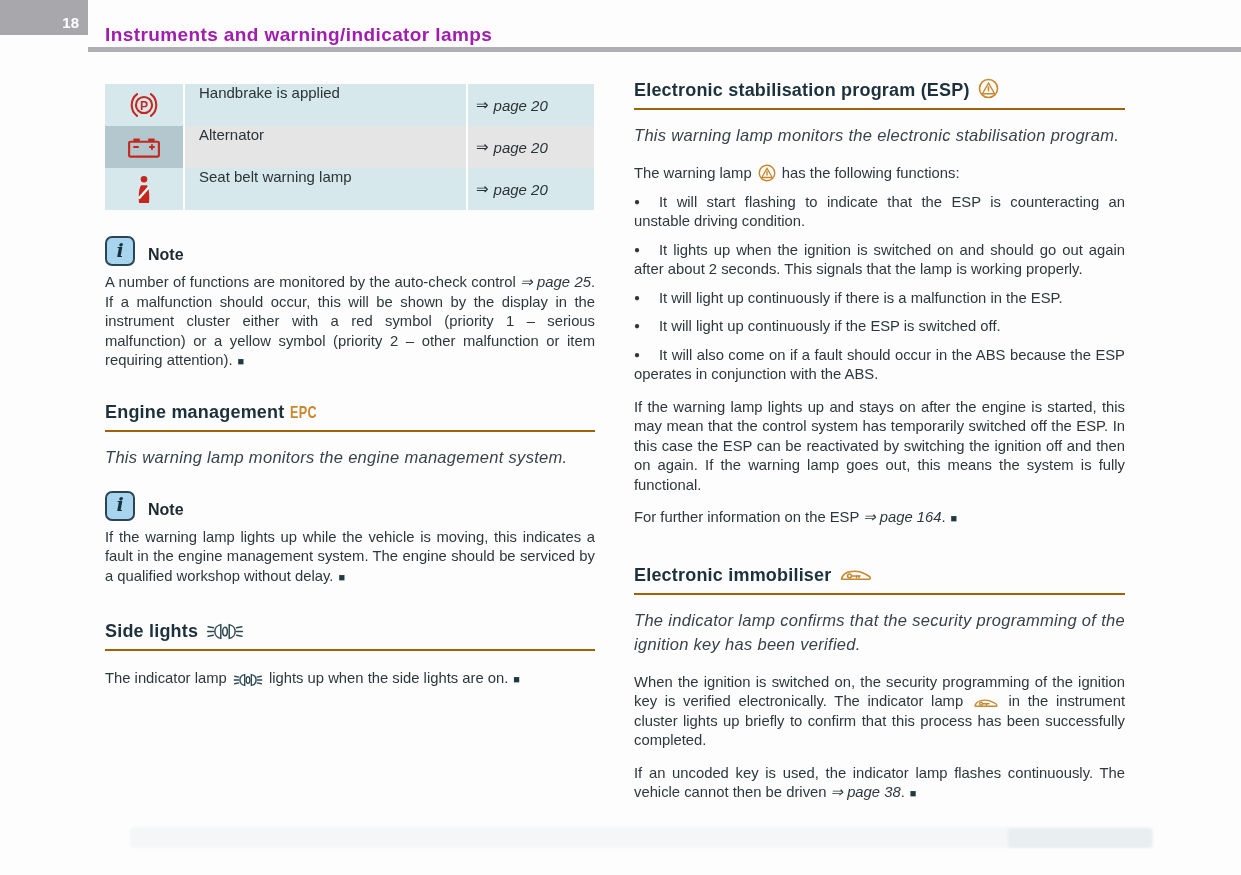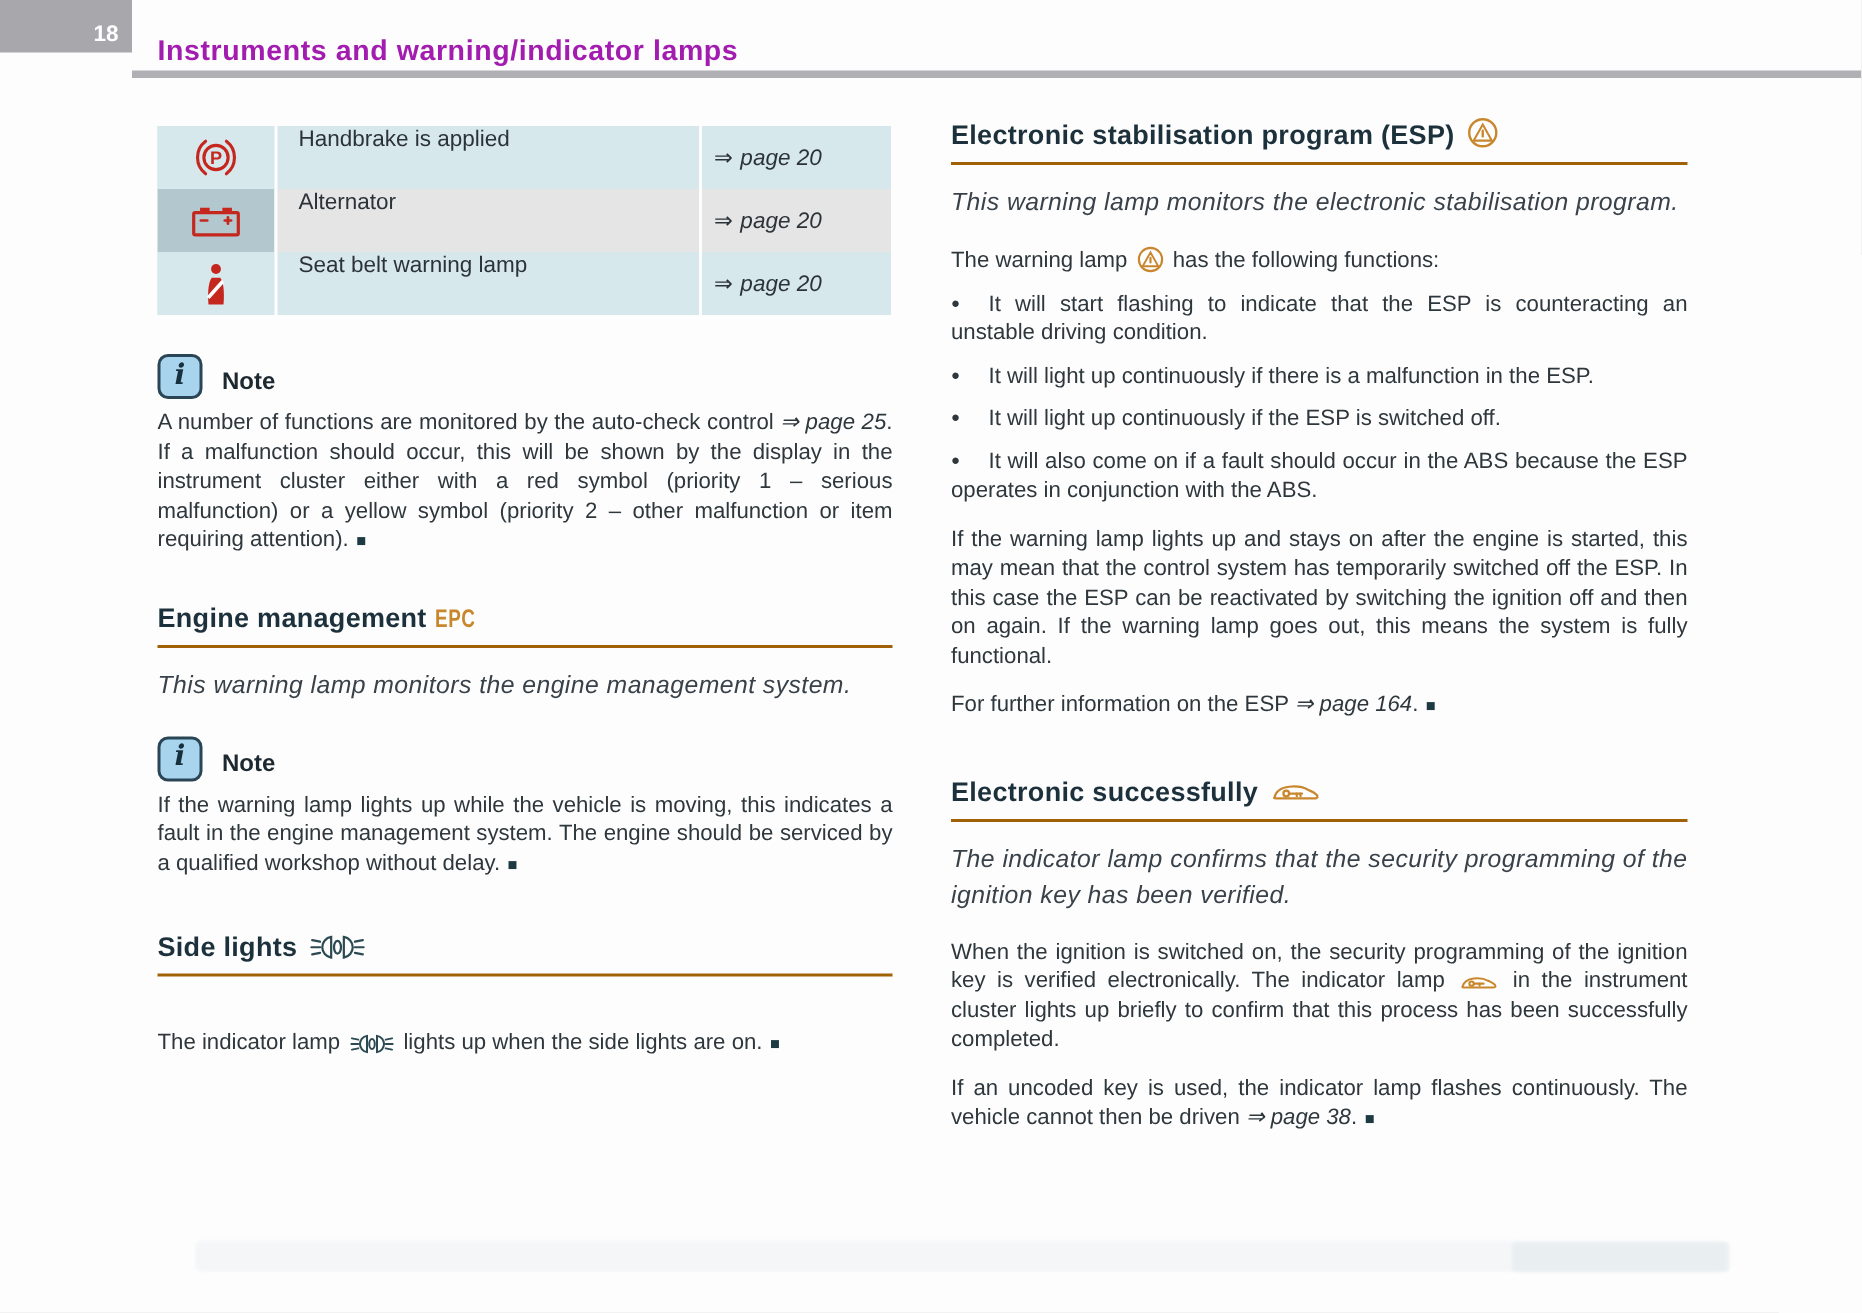--- a/index.html
+++ b/index.html
@@ -179,21 +179,21 @@
               <line x1="1.5" y1="8" x2="7" y2="8"></line>
               <line x1="2" y1="12.5" x2="7" y2="11.5"></line>
             <path d="M14,1.5 A6.8,6.6 0 0 0 14,14.5 L14,1.5 Z"></path>
             <ellipse cx="18" cy="8" rx="2.2" ry="4"></ellipse>
             <path d="M22,1.5 A6.8,6.6 0 0 1 22,14.5 L22,1.5 Z"></path>
             <line x1="29" y1="4.5" x2="34" y2="3.5"></line>
               <line x1="29" y1="8" x2="34.5" y2="8"></line>
               <line x1="29" y1="11.5" x2="34" y2="12.5"></line>
           </g>
         </svg></span>
-      <p class="body" style="margin-top:35px;"><span>The indicator lamp </span><svg class="inline-icon" width="30" height="14" viewBox="0 0 36 16">
+      <p class="body" style="margin-top:18px;"><span>The indicator lamp </span><svg class="inline-icon" width="30" height="14" viewBox="0 0 36 16">
           <g stroke="#2c4a52" stroke-width="1.6" fill="none" stroke-linecap="round">
             <line x1="2" y1="3.5" x2="7" y2="4.5"></line>
               <line x1="1.5" y1="8" x2="7" y2="8"></line>
               <line x1="2" y1="12.5" x2="7" y2="11.5"></line>
             <path d="M14,1.5 A6.8,6.6 0 0 0 14,14.5 L14,1.5 Z"></path>
             <ellipse cx="18" cy="8" rx="2.2" ry="4"></ellipse>
             <path d="M22,1.5 A6.8,6.6 0 0 1 22,14.5 L22,1.5 Z"></path>
             <line x1="29" y1="4.5" x2="34" y2="3.5"></line>
               <line x1="29" y1="8" x2="34.5" y2="8"></line>
               <line x1="29" y1="11.5" x2="34" y2="12.5"></line>
@@ -215,30 +215,31 @@
       <p class="lede">This warning lamp monitors the electronic stabilisation program.</p>
       <p class="body"><span>The warning lamp </span><svg class="inline-icon" width="18" height="18" viewBox="0 0 20 20">
           <g stroke="#c9872d" fill="none" stroke-linecap="round">
             <circle cx="10" cy="10" r="8.6" stroke-width="1.6"></circle>
             <path d="M10,4.8 L15.8,15 L4.2,15 Z" stroke-width="1.4"></path>
             <line x1="10" y1="8.7" x2="10" y2="12.2" stroke-width="1.6"></line>
           </g>
         </svg><span> has the following functions:</span></p>
 
       <p class="body bullet"><span class="dot">●</span><span>It will start flashing to indicate that the ESP is counteracting an unstable driving condition.</span></p>
+      <p class="body bullet"><span class="dot">●</span><span>It lights up when the ignition is switched on and should go out again after about 2 seconds. This signals that the lamp is working properly.</span></p>
       <p class="body bullet"><span class="dot">●</span><span>It will light up continuously if there is a malfunction in the ESP.</span></p>
       <p class="body bullet"><span class="dot">●</span><span>It will light up continuously if the ESP is switched off.</span></p>
       <p class="body bullet"><span class="dot">●</span><span>It will also come on if a fault should occur in the ABS because the ESP operates in conjunction with the ABS.</span></p>
 
       <p class="body para-gap">If the warning lamp lights up and stays on after the engine is started, this may mean that the control system has temporarily switched off the ESP. In this case the ESP can be reactivated by switching the ignition off and then on again. If the warning lamp goes out, this means the system is fully functional.</p>
       <p class="body para-gap"><span>For further information on the ESP </span><span class="pageref"><span>⇒</span> <span>page 164</span></span><span>.</span><span class="endmark">■</span></p>
     </div>
 
     <div class="section" style="margin-top:36px;">
-      <span class="section-heading"><span>Electronic successfully</span><svg class="heading-inline-icon" width="34" height="18" viewBox="0 0 34 18">
+      <span class="section-heading"><span>Electronic immobiliser</span><svg class="heading-inline-icon" width="34" height="18" viewBox="0 0 34 18">
           <g stroke="#c9872d" fill="none" stroke-width="1.5" stroke-linecap="round" stroke-linejoin="round">
             <path d="M2.5,13 C3.5,8.5 7.5,6 12.5,5.5 C17,5 21.5,5.5 25,7.5 C28,9 30.8,10 31.3,11.8 C31.7,13 30.5,13.3 29,13.3 L4.5,13.3 C3,13.3 2.3,13 2.5,13 Z"></path>
             <circle cx="10.5" cy="10" r="1.9"></circle>
             <line x1="12.8" y1="10" x2="21" y2="10"></line>
             <line x1="17.5" y1="10" x2="17.5" y2="11.8"></line>
             <line x1="20" y1="10" x2="20" y2="11.8"></line>
           </g>
         </svg></span>
       <p class="lede">The indicator lamp confirms that the security programming of the ignition key has been verified.</p>
       <p class="body"><span>When the ignition is switched on, the security programming of the ignition key is verified electronically. The indicator lamp </span><svg class="inline-icon" width="26" height="14" viewBox="0 0 34 18">

